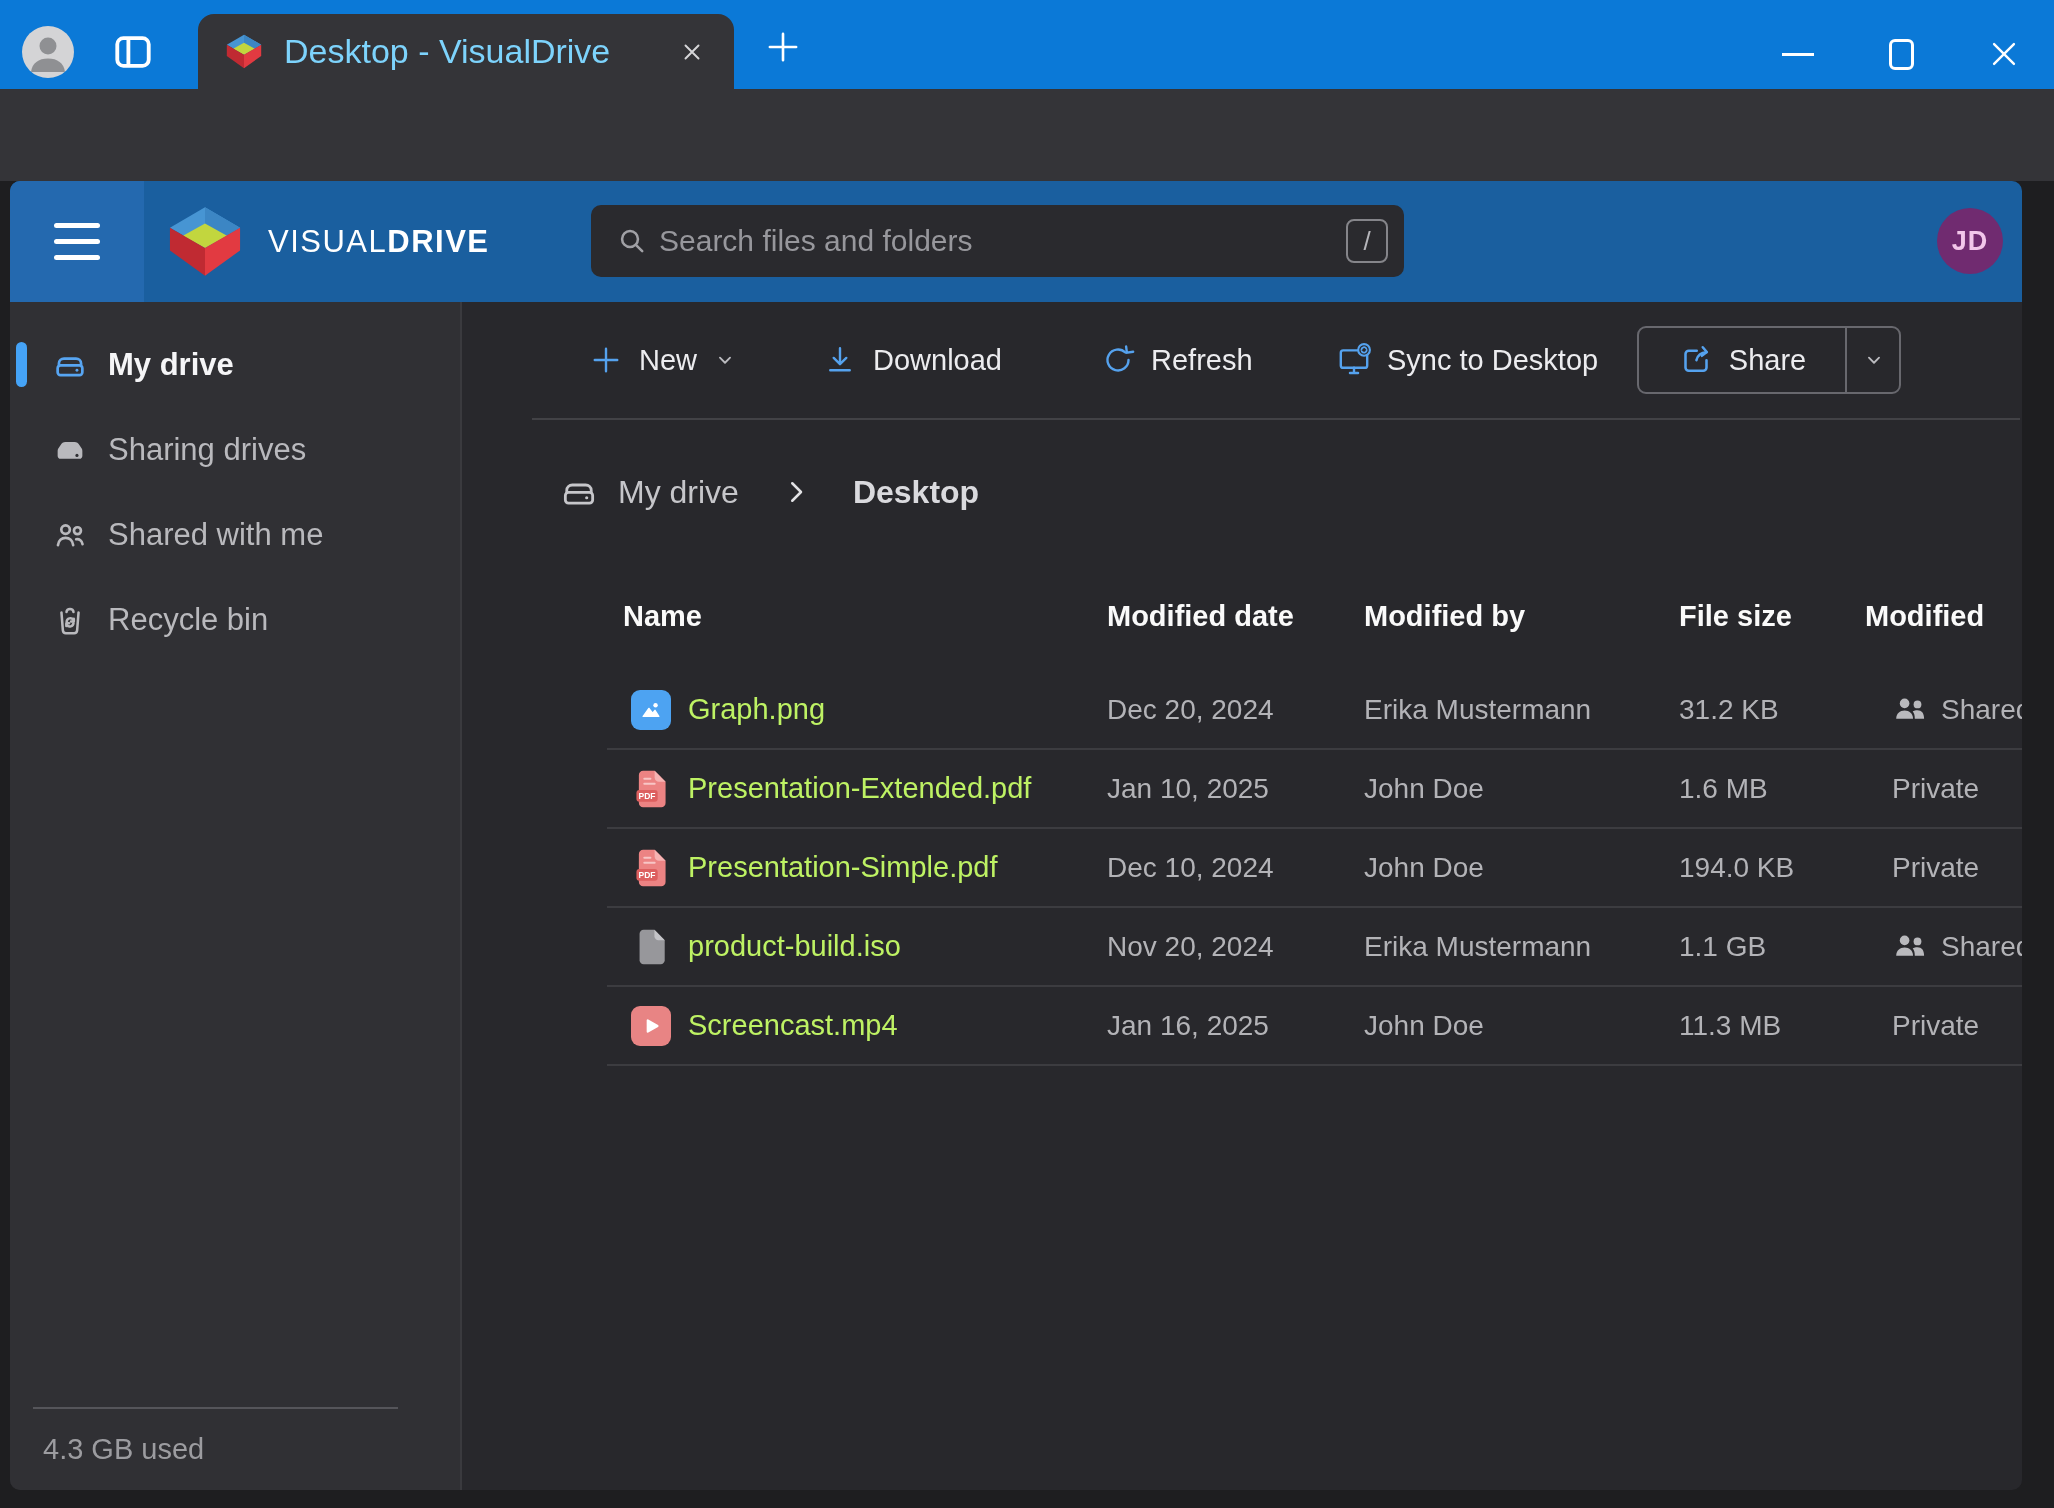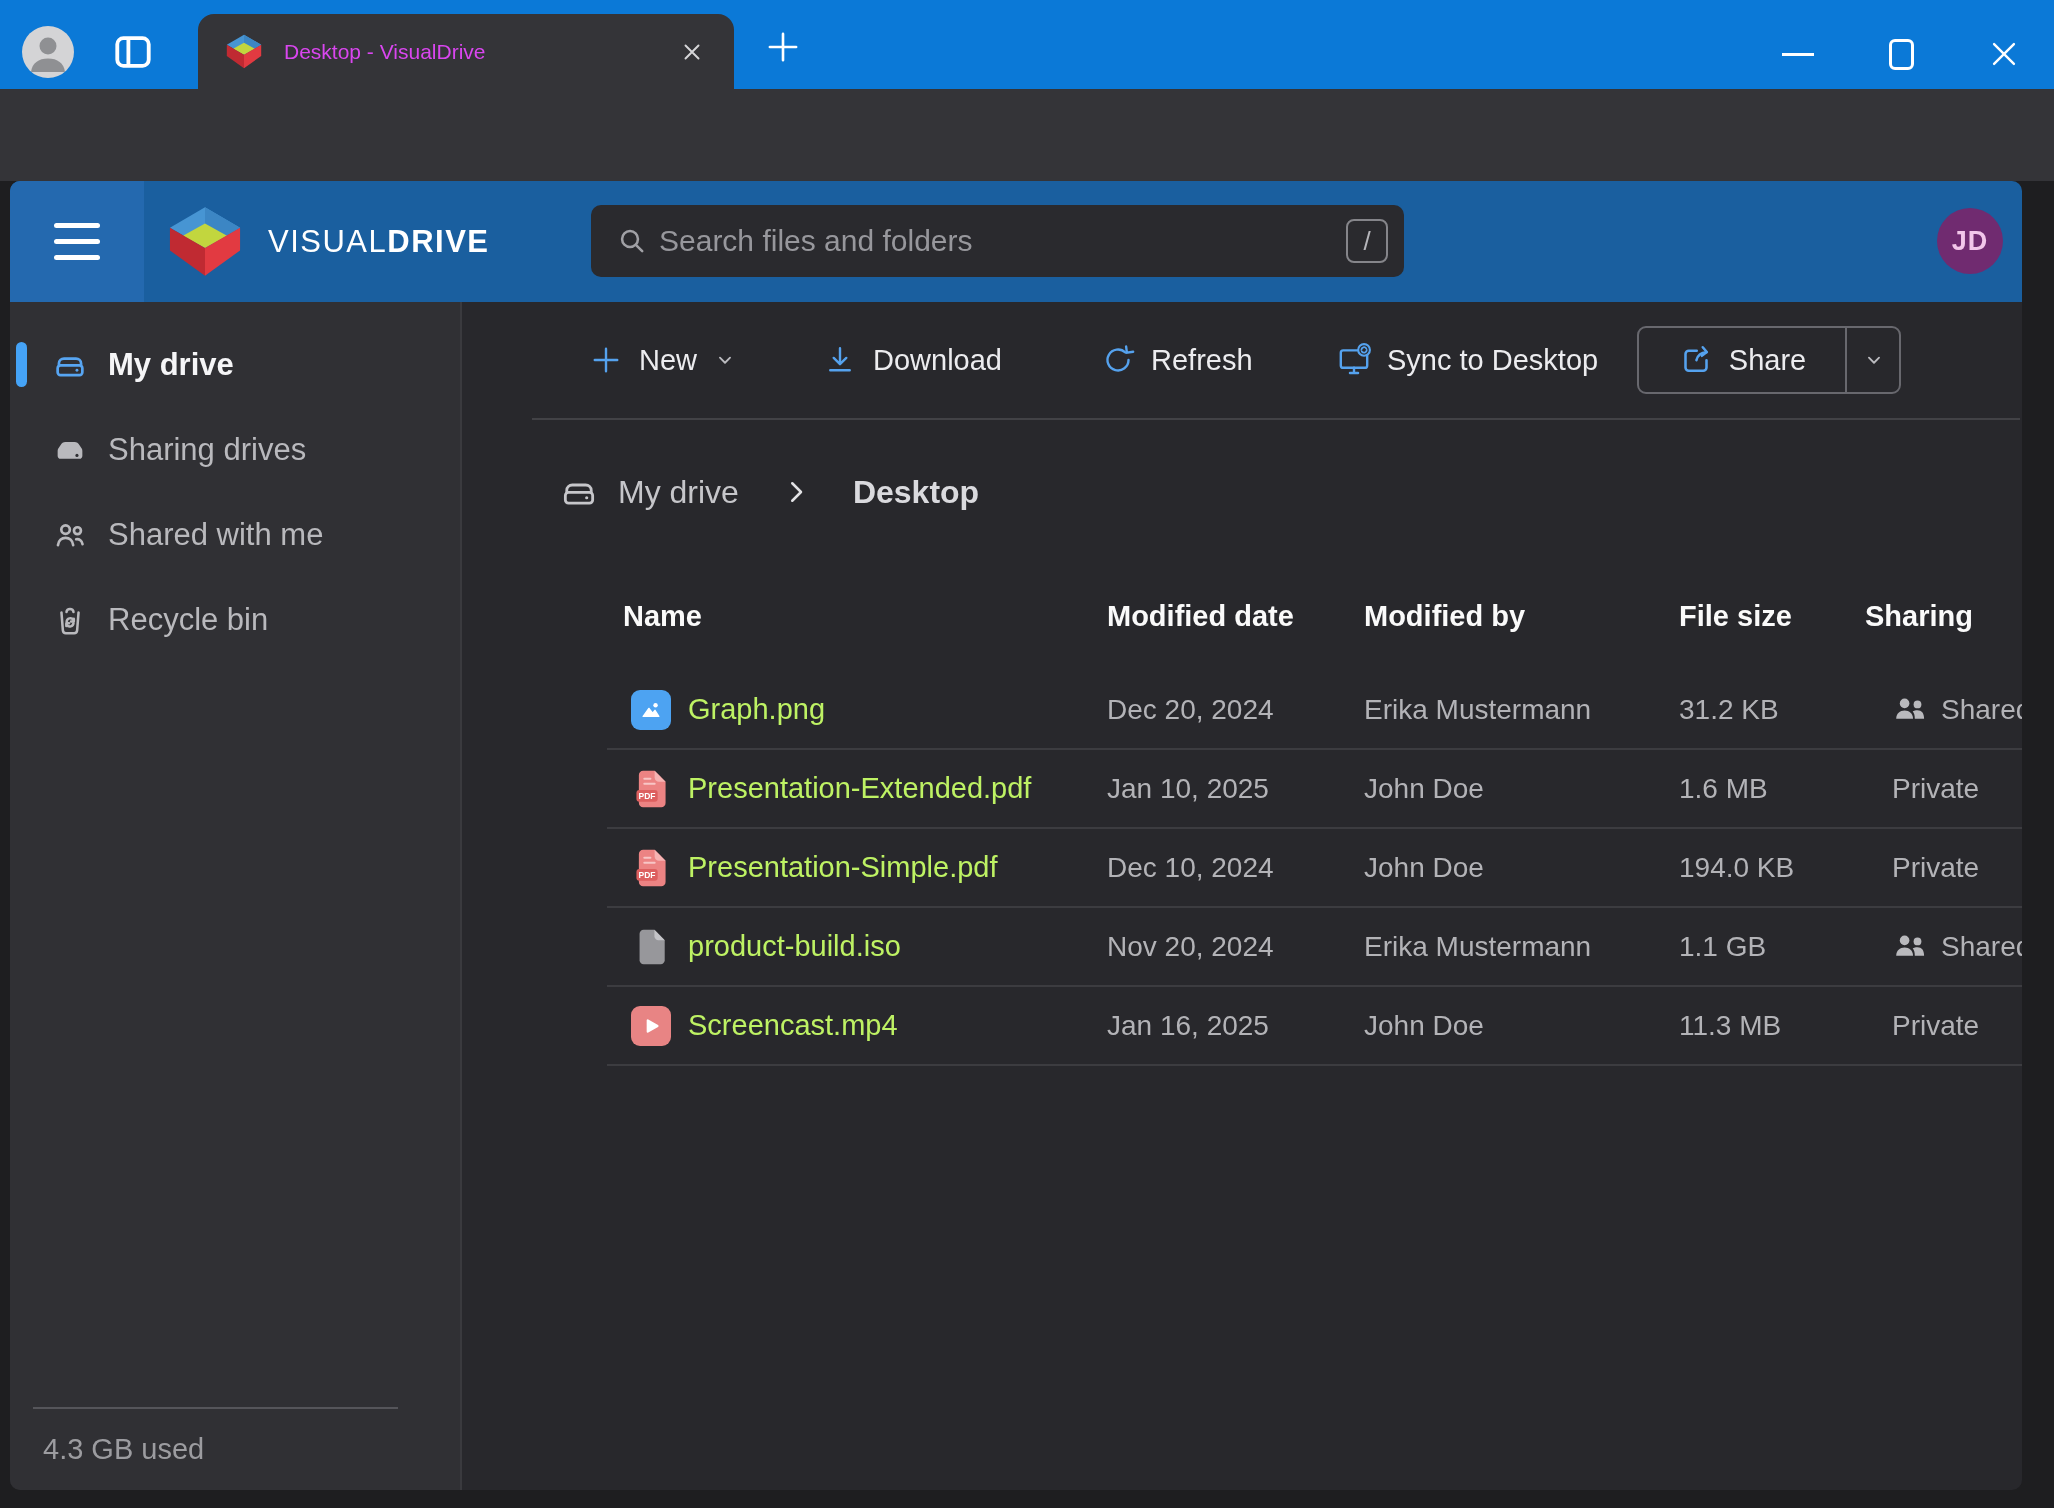--- a/index.html
+++ b/index.html
@@ -13,21 +13,21 @@
   svg { display:block; }
 
   
   .titlebar { position:absolute; left:0; top:0; width:2054px; height:89px; background:#0b79d7; }
   .profile-btn { position:absolute; left:22px; top:26px; width:52px; height:52px; border-radius:50%;
                  background:#d4d4d6; overflow:hidden; }
   .workspace-btn { position:absolute; left:110px; top:29px; width:46px; height:46px; }
   .tab { position:absolute; left:198px; top:14px; width:536px; height:75px; background:#343438;
          border-radius:16px 16px 0 0; display:flex; align-items:center; padding:0 20px 0 26px; }
   .tab-favicon { width:40px; height:37px; margin-right:20px; flex:none; }
-  .tab-title { color:#d946ef; font-size:21px; flex:1; white-space:nowrap; overflow:hidden; }
+  .tab-title { color:#7dd3fc; font-size:34px; flex:1; white-space:nowrap; overflow:hidden; }
   .tab-close { width:44px; height:44px; display:flex; align-items:center; justify-content:center; border-radius:8px; }
   .newtab-btn { position:absolute; left:758px; top:30px; width:50px; height:34px;
                 display:flex; align-items:center; justify-content:center; }
   .win-btn { position:absolute; top:34px; width:64px; height:40px; display:flex; align-items:center; justify-content:center; }
   .win-min { left:1766px; } .win-max { left:1869px; } .win-close { left:1972px; }
   .win-min-glyph { width:32px; height:3px; background:#fff; }
   .win-max-glyph { width:25px; height:31px; border:3px solid #fff; border-radius:6px; }
 
   
   .navbar { position:absolute; left:0; top:89px; width:2054px; height:92px; background:#343438; }
@@ -353,21 +353,21 @@
       </svg>
       <span class="bc-current">Desktop</span>
     </div>
 
     <div class="filetable">
       <div class="tgrid thead">
         <span class="c1">Name</span>
         <span>Modified date</span>
         <span>Modified by</span>
         <span>File size</span>
-        <span>Sharing</span>
+        <span>Modified</span>
       </div>
 
       <div class="tgrid trow">
         <span class="c1">
           <span class="ficon-box ficon-img">
             <svg width="28" height="28" viewBox="0 0 24 24">
               <circle cx="15.9" cy="7.9" r="1.9" fill="#fff"></circle>
               <path d="M5.3 17.5 10.2 10.6 13.4 14.7 15.4 12.3 18.7 17.5 z" fill="#fff" stroke="#fff" stroke-width="1.2" stroke-linejoin="round"></path>
             </svg>
           </span>

